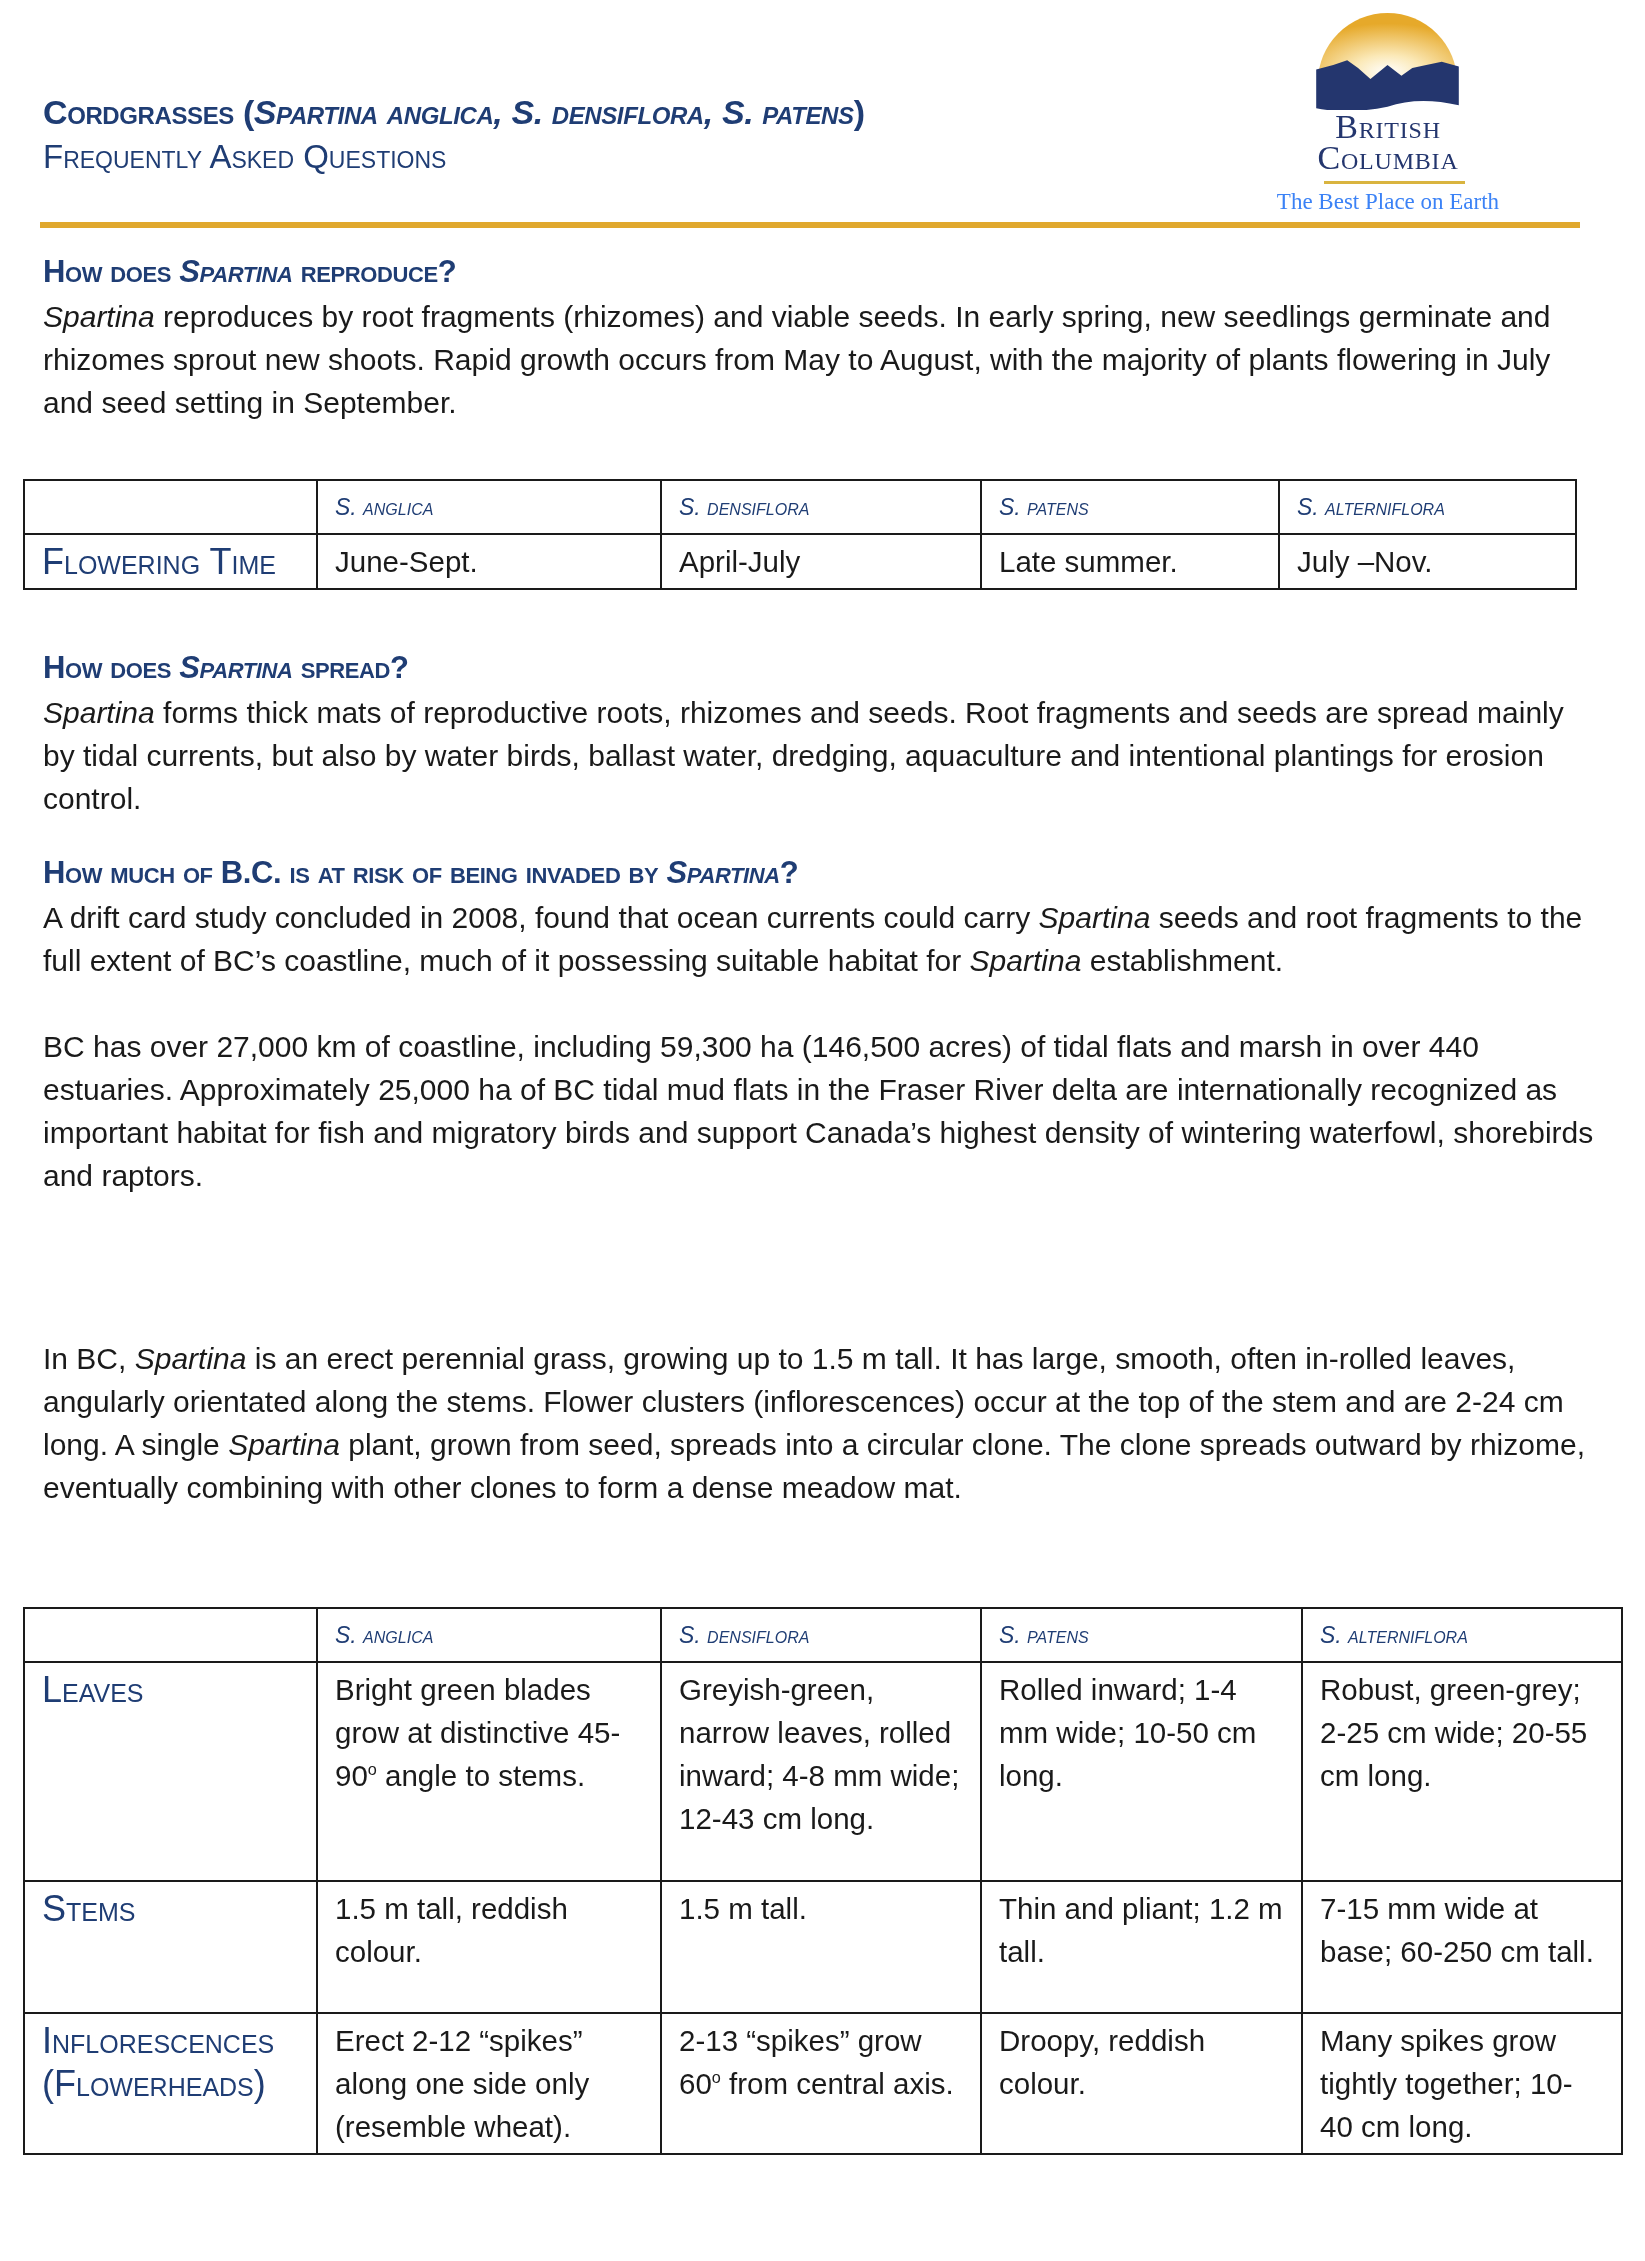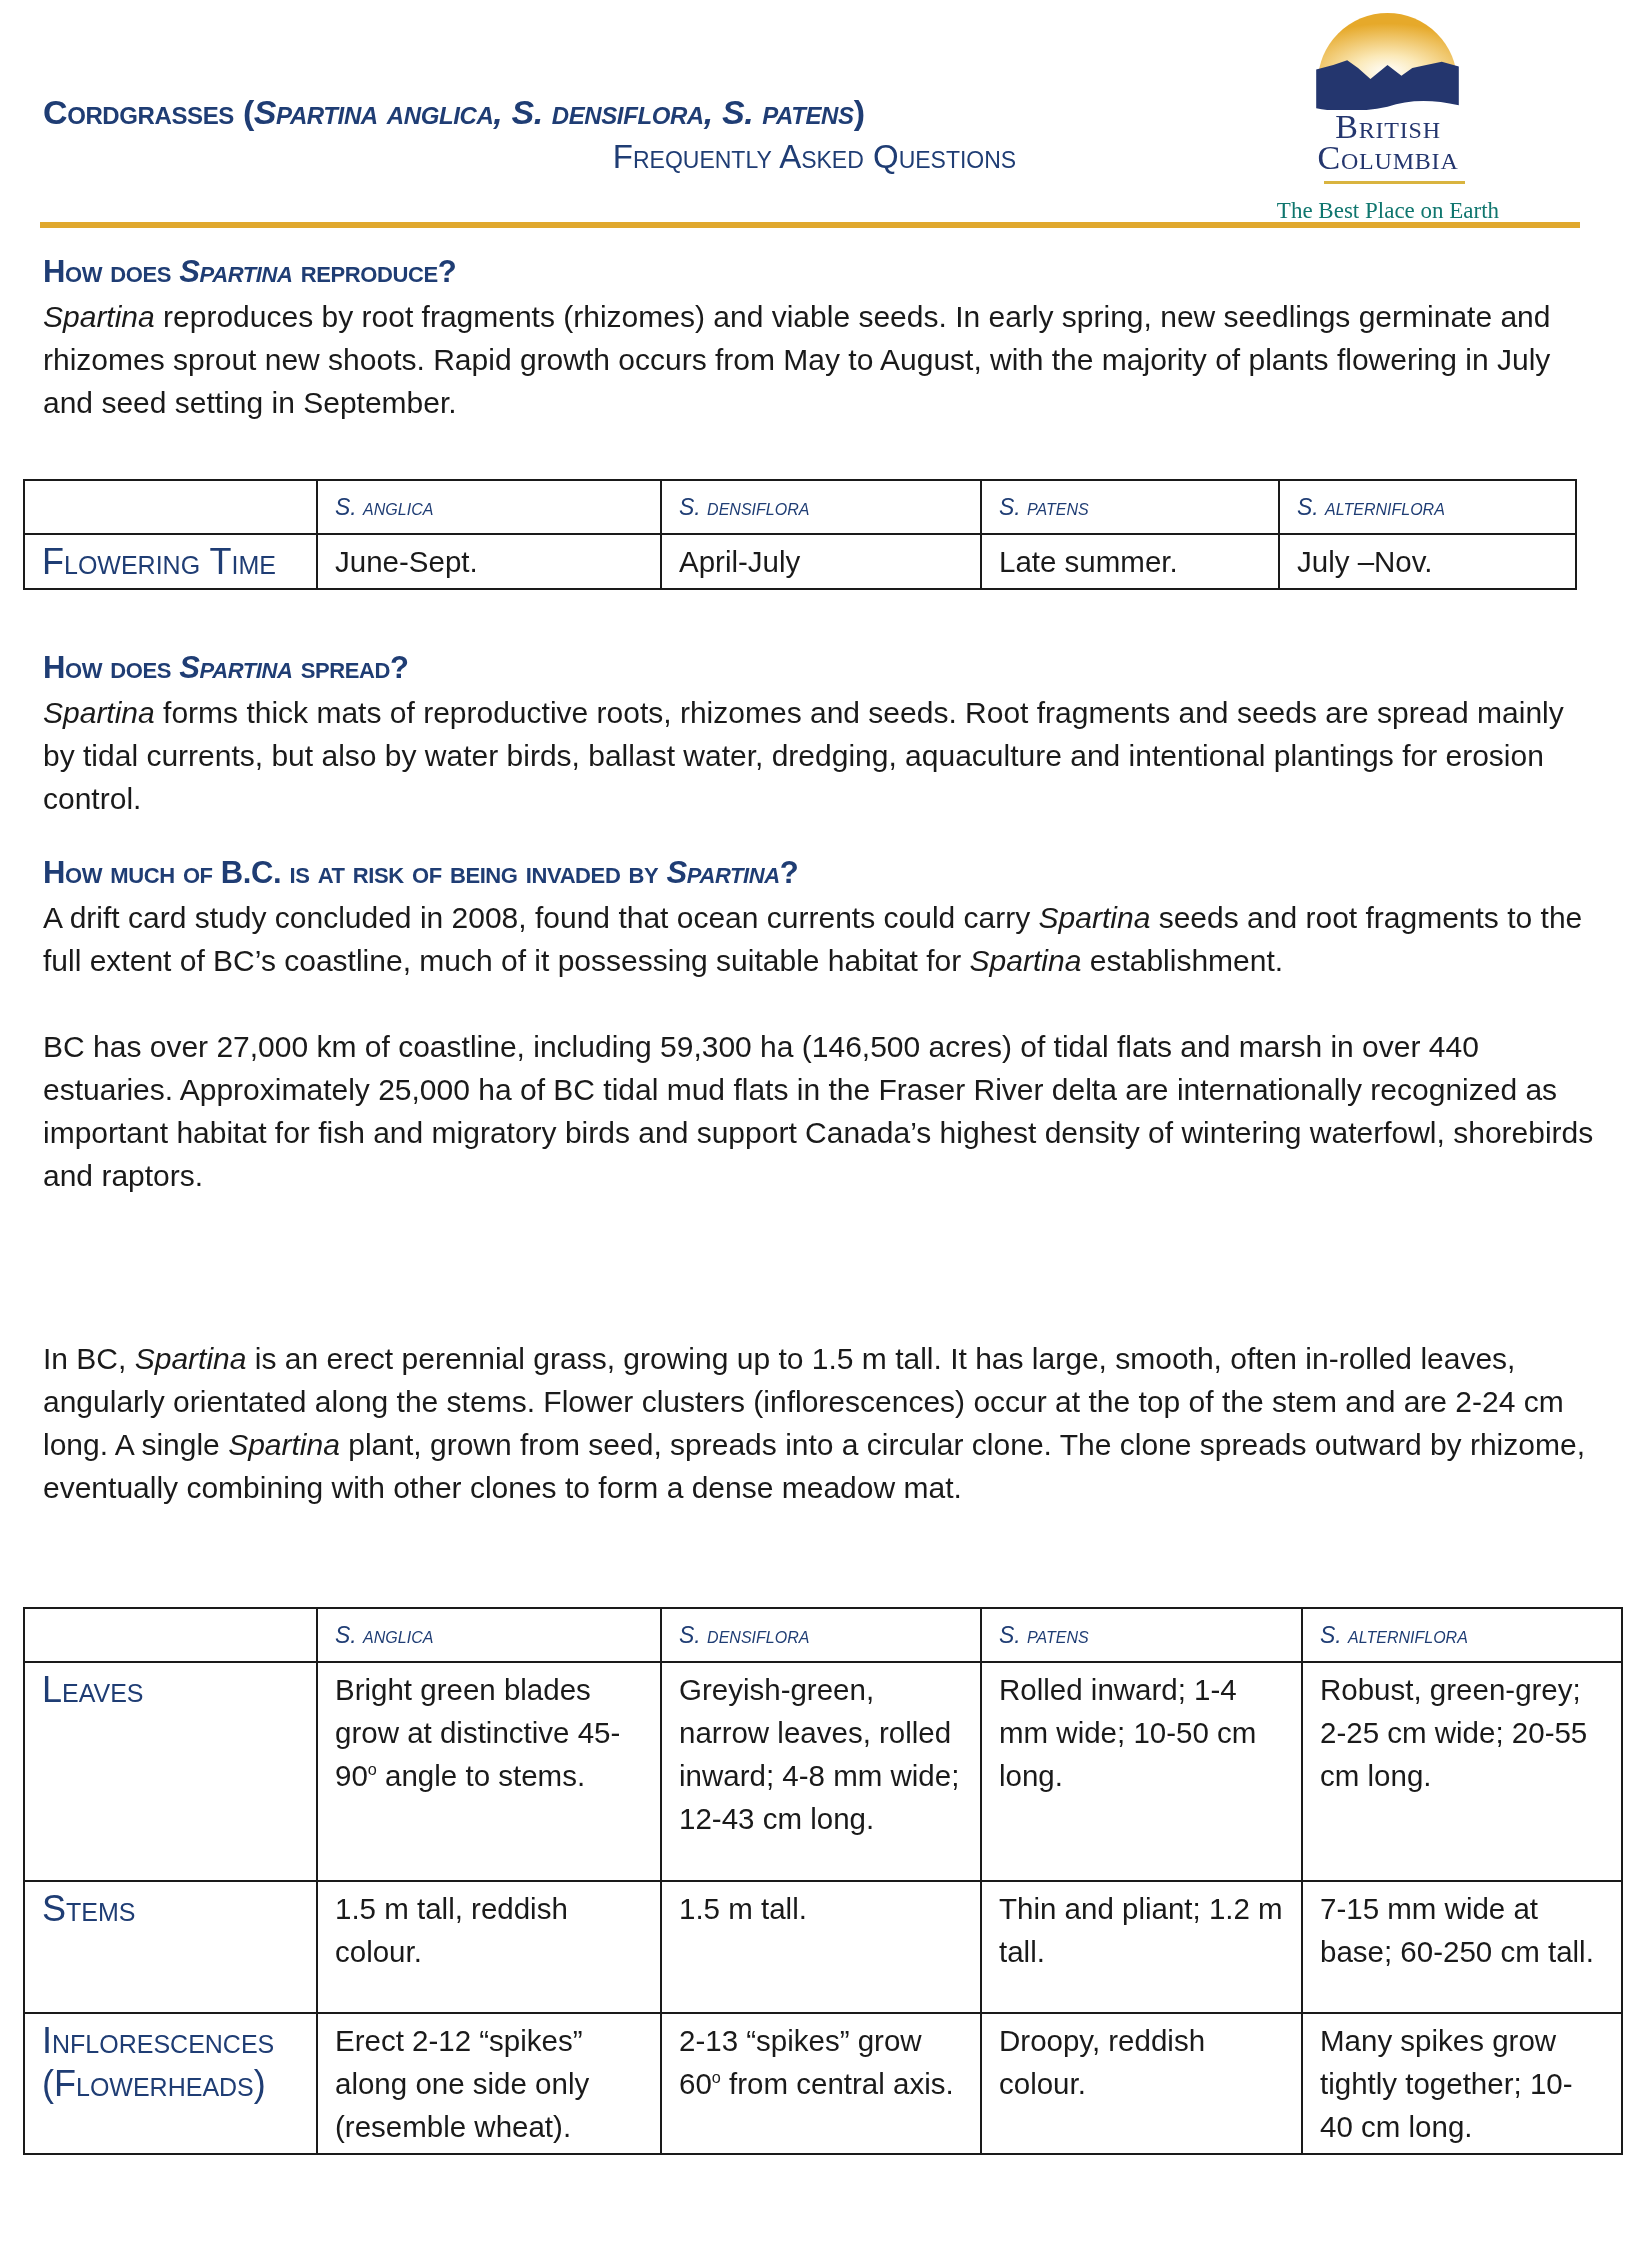--- a/index.html
+++ b/index.html
@@ -11,40 +11,39 @@
 
     #header { position: absolute; left: 43px; top: 93px; width: 1543px; }
     #title {
       font-size: 34px; font-weight: bold; font-variant: small-caps;
       color: #1f3d74; letter-spacing: -0.4px; margin: 0;
     }
     #title i { font-style: italic; }
     #subtitle {
       font-size: 33px; font-variant: small-caps; color: #1f3d74;
       margin-top: 6.2px;
-      text-align: center;
     }
     #rule {
       position: absolute; left: 40px; top: 222px; width: 1540px; height: 6.2px;
       background: #e0a82e;
     }
 
     
     #logo { position: absolute; left: 1256px; top: 9.3px; width: 264px; height: 202px; }
     #logo svg { position: absolute; left: 54px; top: 0; }
     #logo .l1, #logo .l2 {
       position: absolute; font-family: "Liberation Serif", serif; color: #24366e;
       text-align: center; width: 264px; left: 0;
     }
     #logo .l1 { top: 101px; font-size: 34px; line-height: 34px; letter-spacing: 0.8px; }
     #logo .l2 { top: 132px; font-size: 34px; line-height: 34px; letter-spacing: 0.8px; }
     #logo .lrule { position: absolute; left: 68px; top: 172px; width: 141px; height: 2.3px; background: #d9b43f; }
     #logo .l3 {
       position: absolute; top: 180px; left: 0; width: 264px; text-align: center;
-      font-family: "Liberation Serif", serif; font-size: 23px; color: #0f766e; margin-top: 9px;
+      font-family: "Liberation Serif", serif; font-size: 23px; color: #3b82f6;
     }
 
     .section { position: absolute; left: 43px; width: 1559px; }
     .q {
       font-size: 31px; font-weight: bold; font-variant: small-caps; color: #1f3d74;
       margin: 0 0 4.7px 0; letter-spacing: -0.4px;
     }
     .q i { font-style: italic; }
     .p {
       font-size: 30px; line-height: 43px; margin: 0; color: #1a1a1a;

